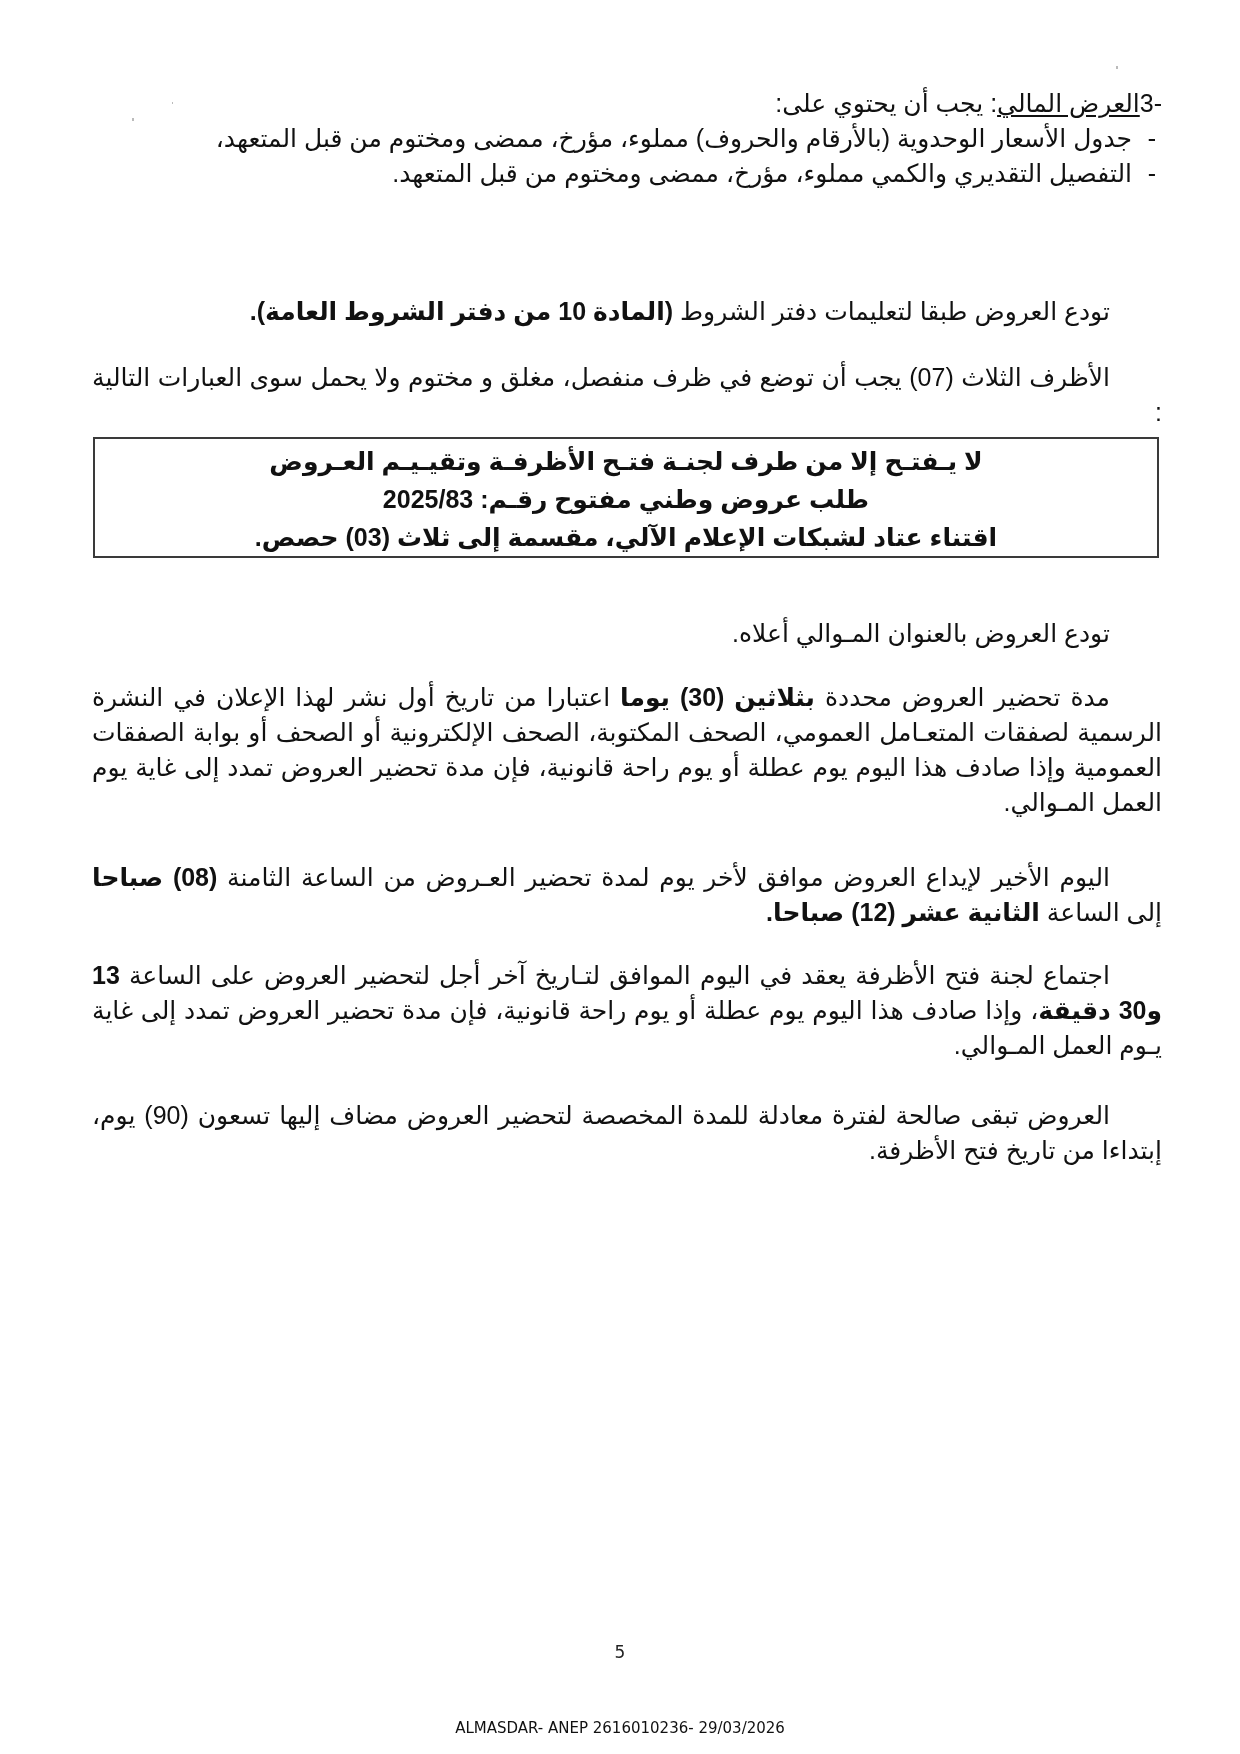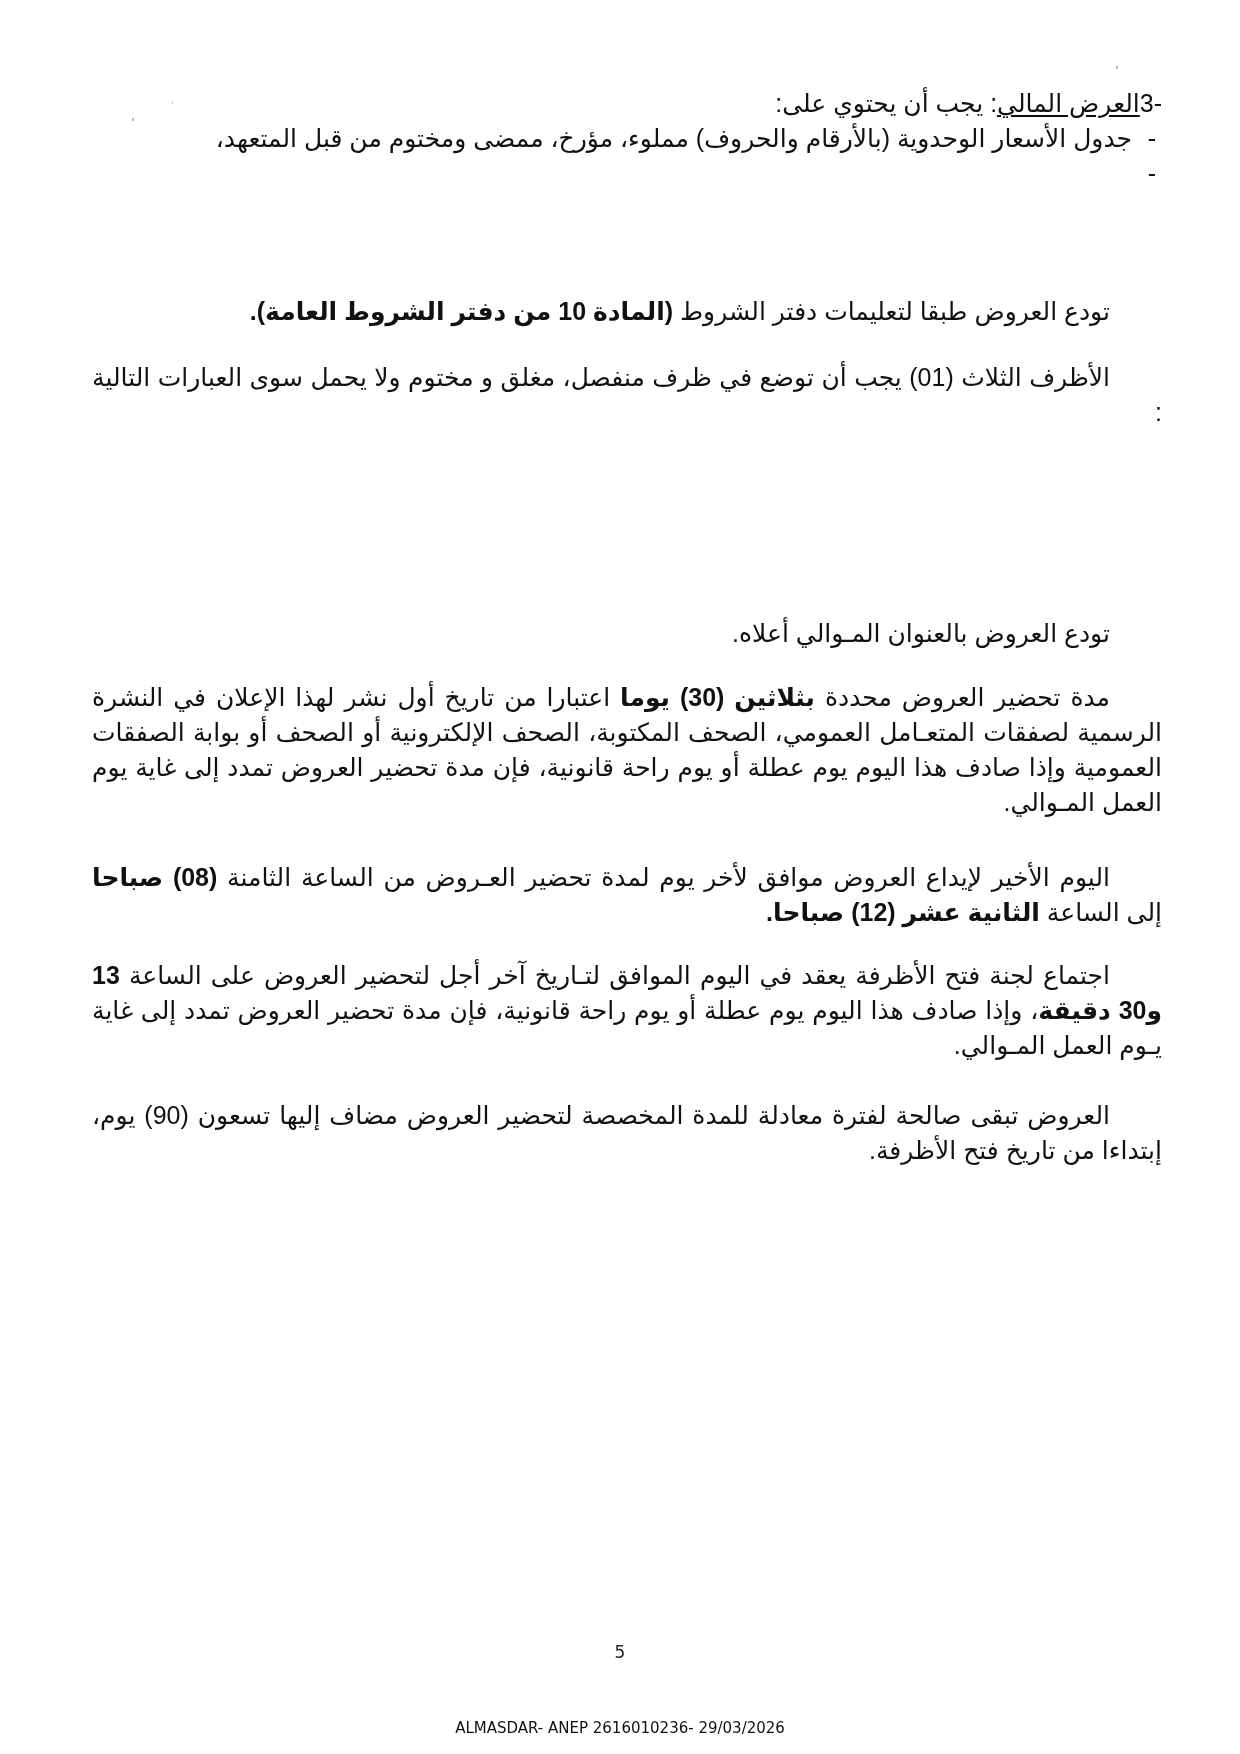--- a/index.html
+++ b/index.html
@@ -111,45 +111,51 @@
       <ul class="list">
         <li>
           <span class="dash">-</span>
         </li>
         <li>
           <span class="dash">-</span>
           <span style="white-space:nowrap;">جدول الأسعار الوحدوية (بالأرقام والحروف) مملوء، مؤرخ، ممضى ومختوم من قبل المتعهد،</span>
         </li>
         <li>
           <span class="dash">-</span>
+          <span>التفصيل التقديري والكمي مملوء، مؤرخ، ممضى ومختوم من قبل المتعهد.</span>
         </li>
       </ul>
     </div>
 
     <div class="block indent" id="p-deposit-rules">
       <span>تودع العروض طبقا لتعليمات دفتر الشروط </span><b>(المادة 10 من دفتر الشروط العامة).</b>
     </div>
 
-    <div class="block indent last-line-start" id="p-envelopes">الأظرف الثلاث (01) يجب أن توضع في ظرف منفصل، مغلق و مختوم ولا يحمل سوى العبارات التالية :</div>
+    <div class="block indent last-line-start" id="p-envelopes">الأظرف الثلاث (07) يجب أن توضع في ظرف منفصل، مغلق و مختوم ولا يحمل سوى العبارات التالية :</div>
 
     <div class="block indent" id="p-address">تودع العروض بالعنوان المـوالي أعلاه.</div>
 
     <div class="block indent last-line-start" id="p-prep-period">
       <span>مدة تحضير العروض محددة </span><b>بثلاثين (30) يوما</b><span> اعتبارا من تاريخ أول نشر لهذا الإعلان في النشرة الرسمية لصفقات المتعـامل العمومي، الصحف المكتوبة، الصحف الإلكترونية أو الصحف أو بوابة الصفقات العمومية وإذا صادف هذا اليوم يوم عطلة أو يوم راحة قانونية، فإن مدة تحضير العروض تمدد إلى غاية يوم العمل المـوالي.</span>
     </div>
 
     <div class="block indent last-line-start" id="p-last-day">
       <span>اليوم الأخير لإيداع العروض موافق لأخر يوم لمدة تحضير العـروض من الساعة الثامنة </span><b>(08) صباحا</b><span> إلى الساعة </span><b>الثانية عشر (12) صباحا.</b>
     </div>
 
     <div class="block indent last-line-start" id="p-opening">
       <span>اجتماع لجنة فتح الأظرفة يعقد في اليوم الموافق لتـاريخ آخر أجل لتحضير العروض على الساعة </span><b>13 و30 دقيقة</b><span>، وإذا صادف هذا اليوم يوم عطلة أو يوم راحة قانونية، فإن مدة تحضير العروض تمدد إلى غاية يـوم العمل المـوالي.</span>
     </div>
 
     <div class="block indent last-line-start" id="p-validity">العروض تبقى صالحة لفترة معادلة للمدة المخصصة لتحضير العروض مضاف إليها تسعون (90) يوم، إبتداءا من تاريخ فتح الأظرفة.</div>
 
   </div>
 
+  <div class="envelope-box">
+    <div>لا يـفتـح إلا من طرف لجنـة فتـح الأظرفـة وتقيـيـم العـروض</div>
+    <div>طلب عروض وطني مفتوح رقـم: 2025/83</div>
+    <div>اقتناء عتاد لشبكات الإعلام الآلي، مقسمة إلى ثلاث (03) حصص.</div>
+  </div>
 
   <div class="page-number">5</div>
   <div class="footer-ref">ALMASDAR- ANEP 2616010236- 29/03/2026</div>
 
 </div>
 
 </body></html>

